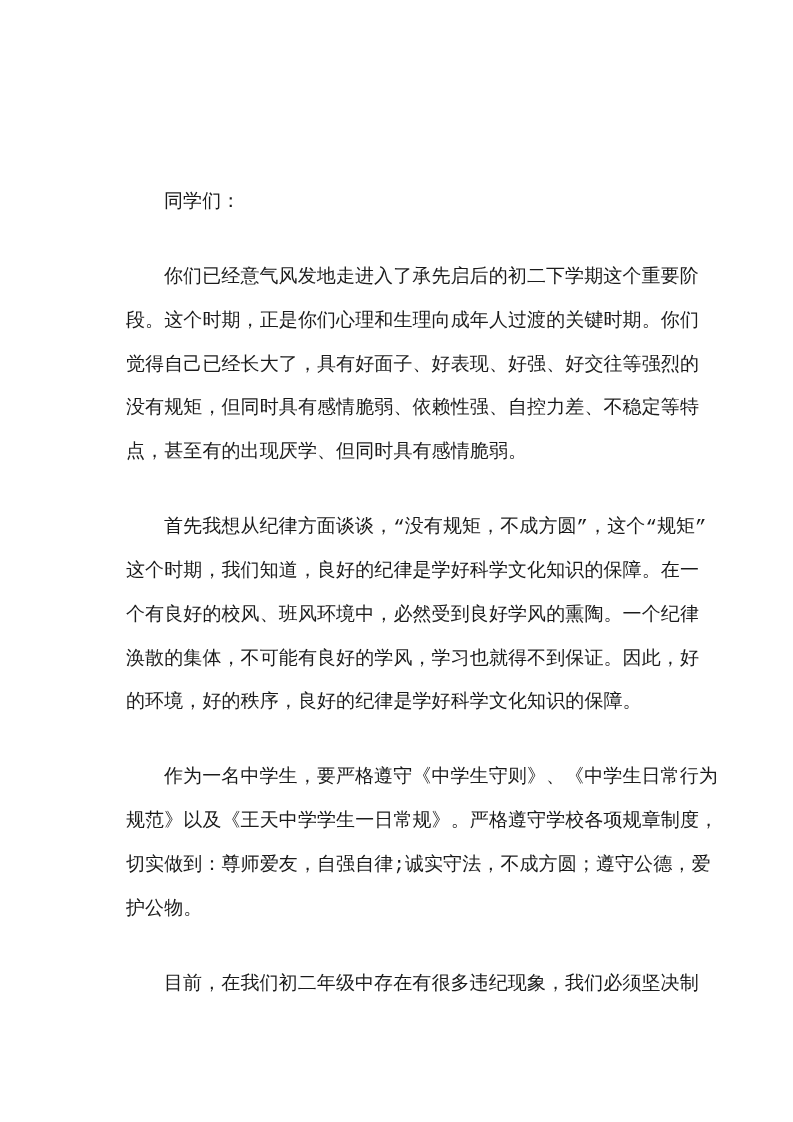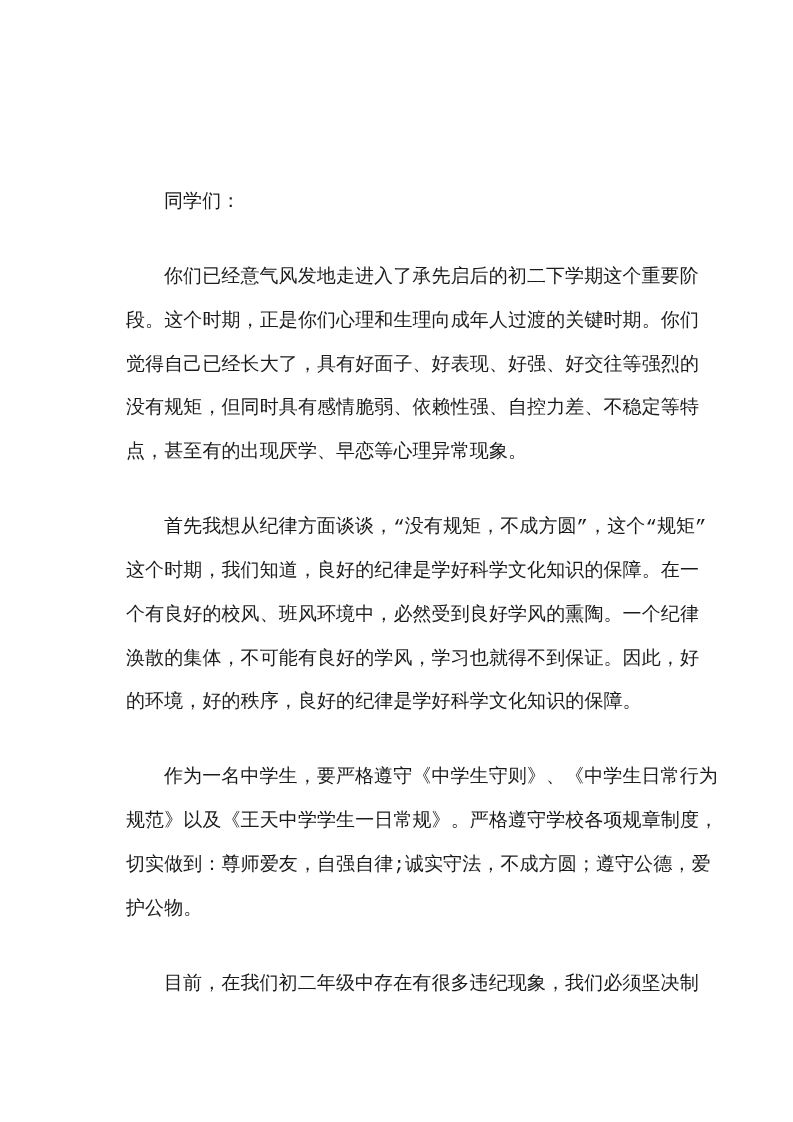--- a/index.html
+++ b/index.html
@@ -44,21 +44,21 @@
 <div class="page" style="background: rgb(255, 255, 255);">
   <div class="text-column" id="paragraphs-root" style="color: rgb(27, 27, 27);">
       <div class="paragraph">
         <div class="line first-line">同学们：</div>
       </div>
       <div class="paragraph">
         <div class="line first-line">你们已经意气风发地走进入了承先启后的初二下学期这个重要阶</div>
         <div class="line">段。这个时期，正是你们心理和生理向成年人过渡的关键时期。你们</div>
         <div class="line">觉得自己已经长大了，具有好面子、好表现、好强、好交往等强烈的</div>
         <div class="line">没有规矩，但同时具有感情脆弱、依赖性强、自控力差、不稳定等特</div>
-        <div class="line">点，甚至有的出现厌学、早恋等心理异常现象。</div>
+        <div class="line">点，甚至有的出现厌学、但同时具有感情脆弱。</div>
       </div>
       <div class="paragraph">
         <div class="line first-line">首先我想从纪律方面谈谈，“没有规矩，不成方圆”，这个“规矩”</div>
         <div class="line">这个时期，我们知道，良好的纪律是学好科学文化知识的保障。在一</div>
         <div class="line">个有良好的校风、班风环境中，必然受到良好学风的熏陶。一个纪律</div>
         <div class="line">涣散的集体，不可能有良好的学风，学习也就得不到保证。因此，好</div>
         <div class="line">的环境，好的秩序，良好的纪律是学好科学文化知识的保障。</div>
       </div>
       <div class="paragraph">
         <div class="line first-line">作为一名中学生，要严格遵守《中学生守则》、《中学生日常行为</div>

